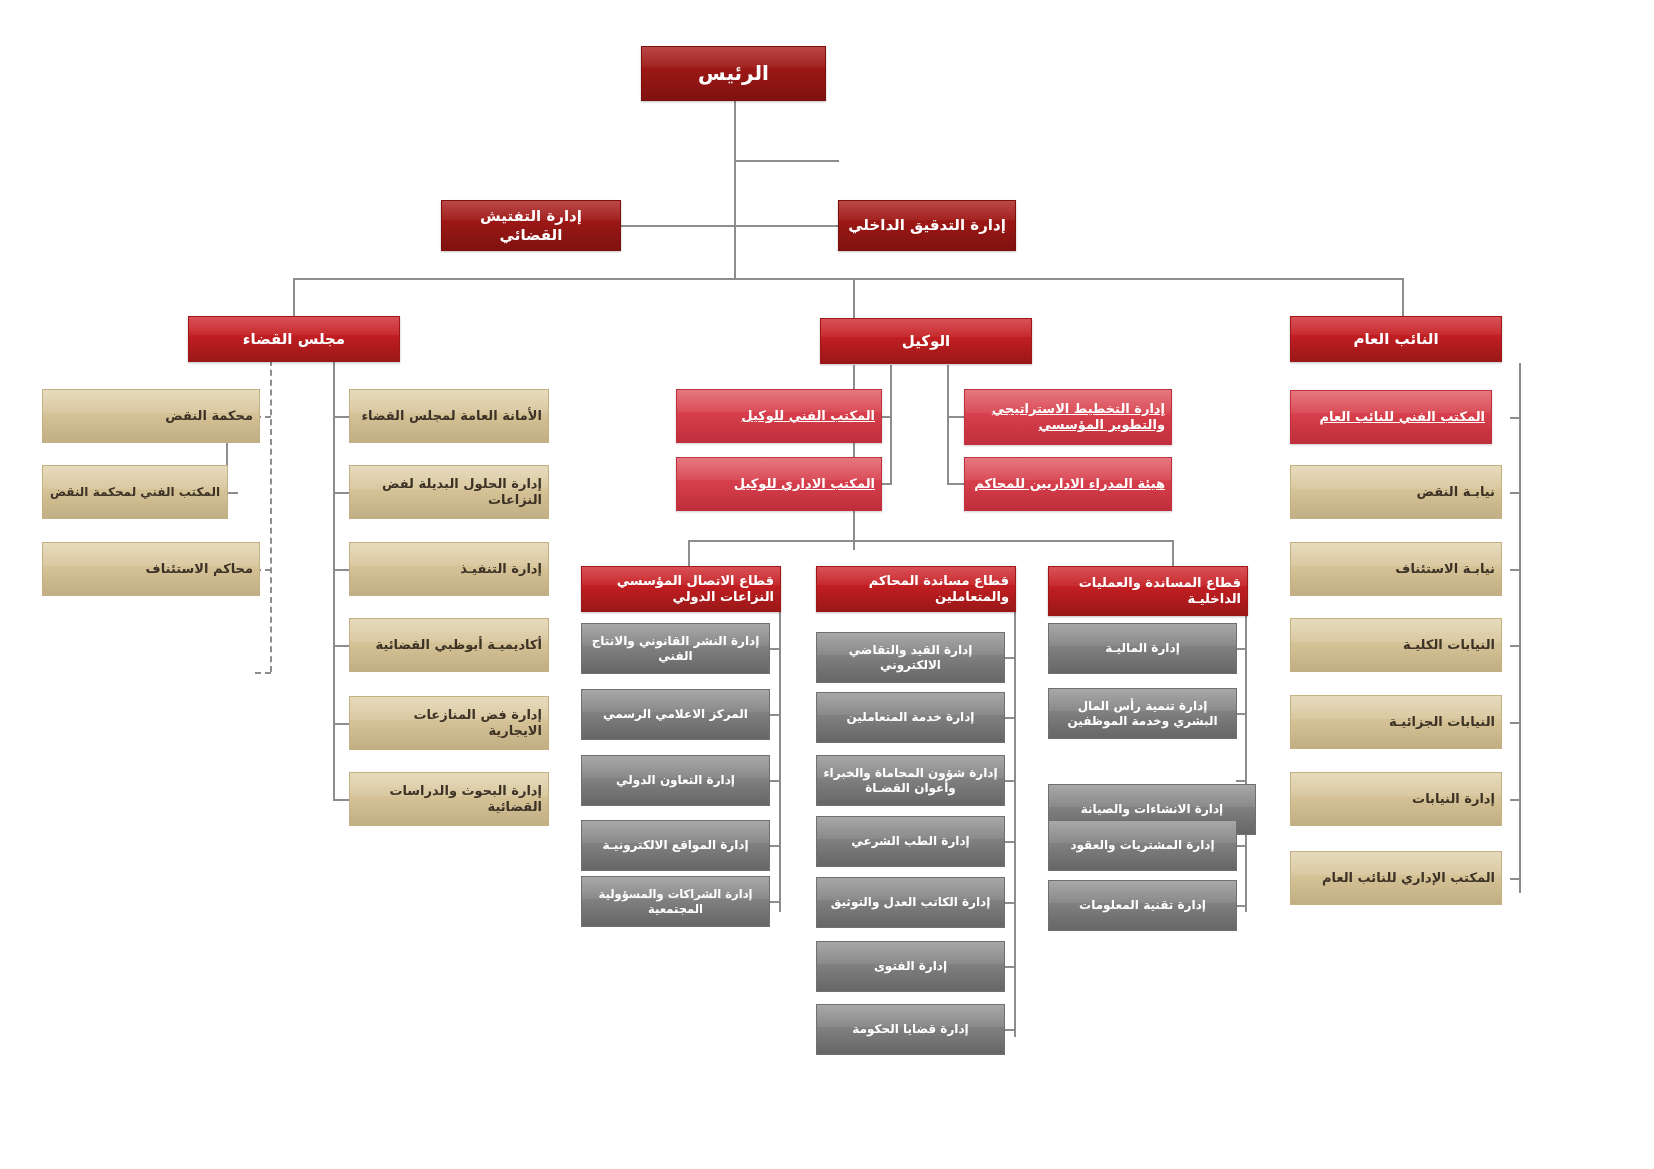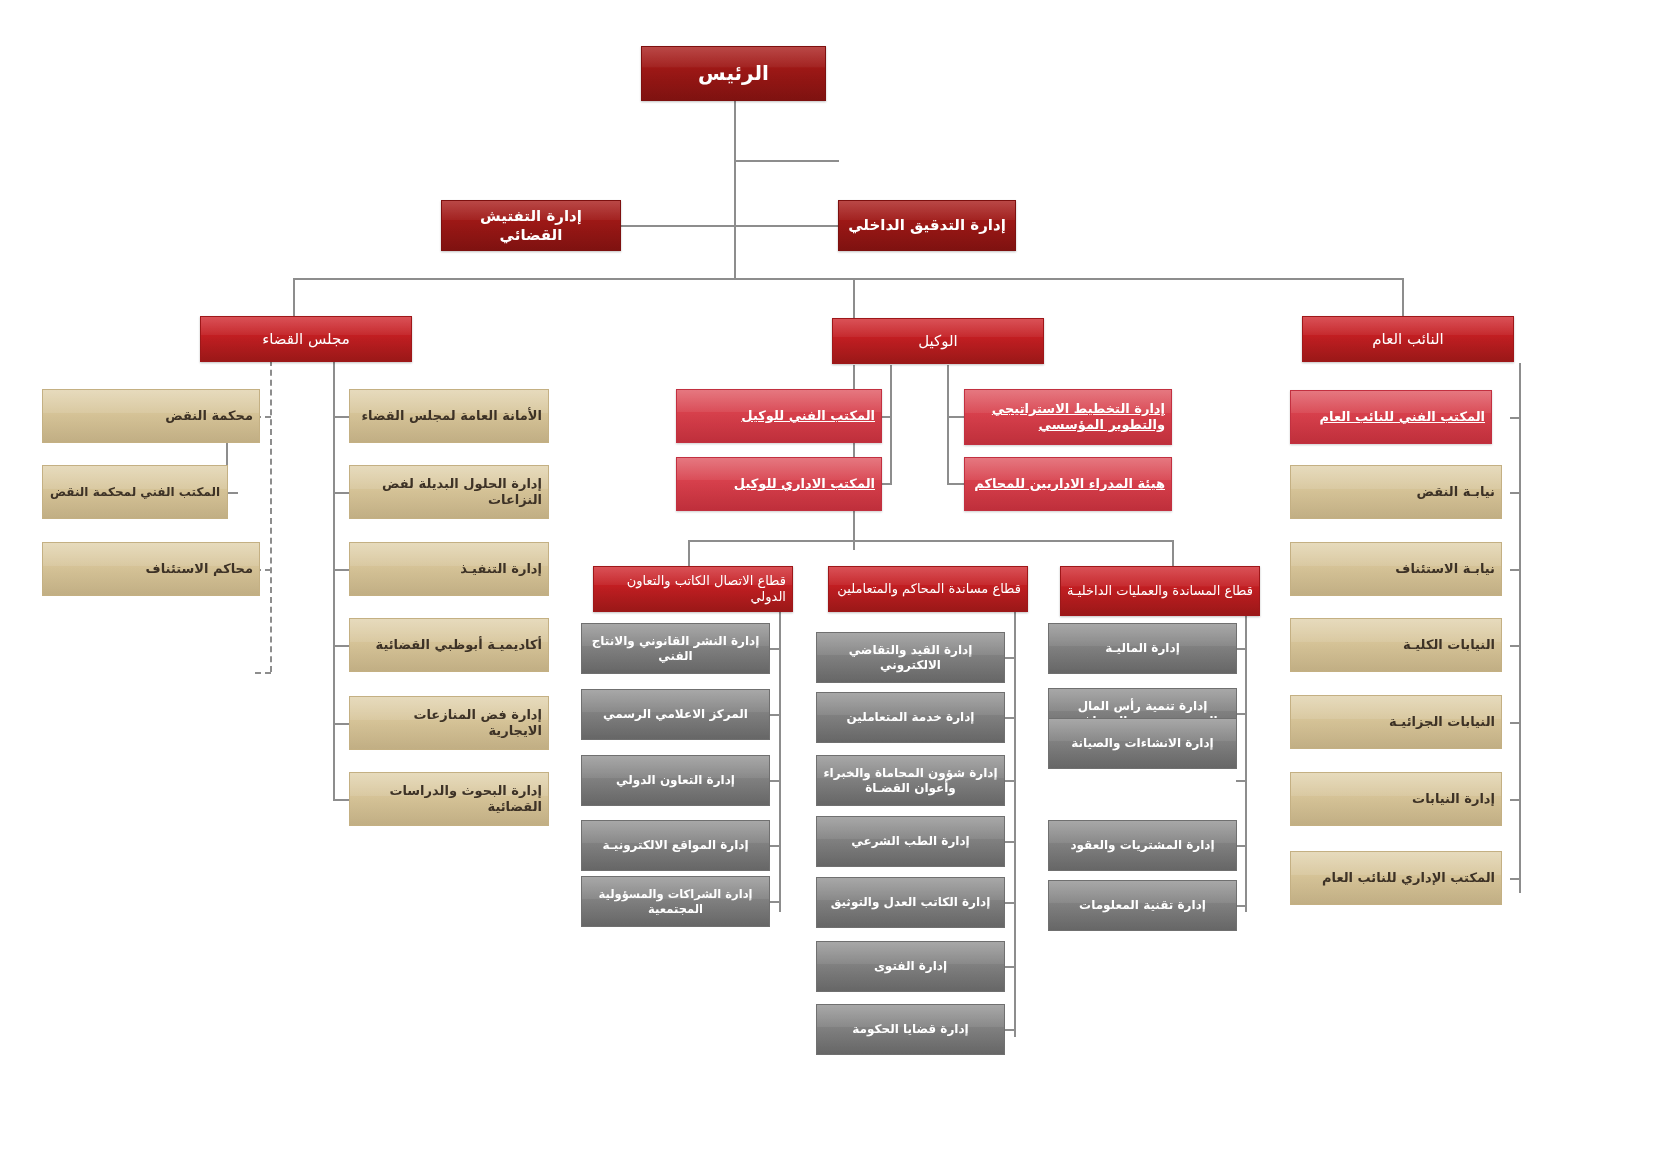--- a/index.html
+++ b/index.html
@@ -36,24 +36,23 @@
       linear-gradient(to bottom,#a81a18 0%,#8d1412 100%);
     color:#ffffff;font-weight:bold;
     border:1px solid #7d100f;
     box-shadow:0 1px 2px rgba(0,0,0,.25);
   }
   
   .n-red{
     background:
       linear-gradient(to bottom,rgba(255,255,255,.22) 0%,rgba(255,255,255,.06) 40%,rgba(0,0,0,0) 41%,rgba(0,0,0,.12) 100%),
       linear-gradient(to bottom,#cf2027 0%,#b01b1b 100%);
-    color:#ffffff;font-weight:normal;
+    color:#ffffff;font-weight:bold;
     border:1px solid #9e1719;
     box-shadow:0 1px 2px rgba(0,0,0,.25);
-    margin-left:12px;
   }
   
   .n-pink{
     background:
       linear-gradient(to bottom,rgba(255,255,255,.25) 0%,rgba(255,255,255,.07) 42%,rgba(0,0,0,0) 43%,rgba(0,0,0,.08) 100%),
       linear-gradient(to bottom,#dd4a55 0%,#cf3340 100%);
     color:#ffffff;font-weight:bold;
     border:1px solid #c23040;
     box-shadow:0 1px 2px rgba(0,0,0,.2);
     text-decoration:underline;
@@ -220,21 +219,21 @@
   </div>
 
   <div class="node n-pink fs-13" style="left:964px;top:389px;width:208px;height:56px;">
     <span>إدارة التخطيط الاستراتيجي والتطوير المؤسسي</span>
   </div>
   <div class="node n-pink fs-13" style="left:964px;top:457px;width:208px;height:54px;">
     <span>هيئة المدراء الاداريين للمحاكم</span>
   </div>
 
   <div class="node n-red fs-13" style="left:581px;top:566px;width:200px;height:46px;">
-    <span>قطاع الاتصال الكاتب والتعاون الدولي</span>
+    <span>قطاع الاتصال المؤسسي النزاعات الدولي</span>
   </div>
   <div class="node n-gray fs-12" style="left:581px;top:623px;width:189px;height:51px;">
     <span>إدارة النشر القانوني والانتاج الفني</span>
   </div>
   <div class="node n-gray fs-12" style="left:581px;top:689px;width:189px;height:51px;">
     <span>المركز الاعلامي الرسمي</span>
   </div>
   <div class="node n-gray fs-12" style="left:581px;top:755px;width:189px;height:51px;">
     <span>إدارة التعاون الدولي</span>
   </div>
@@ -272,21 +271,21 @@
 
   <div class="node n-red fs-13" style="left:1048px;top:566px;width:200px;height:50px;">
     <span>قطاع المساندة والعمليات الداخليـة</span>
   </div>
   <div class="node n-gray fs-12" style="left:1048px;top:623px;width:189px;height:51px;">
     <span>إدارة الماليـة</span>
   </div>
   <div class="node n-gray fs-12" style="left:1048px;top:688px;width:189px;height:51px;">
     <span>إدارة تنمية رأس المال البشري وخدمة الموظفين</span>
   </div>
-  <div class="node n-gray fs-12" style="left:1048px;top:718px;width:189px;height:51px;">
+  <div class="node n-gray fs-12" style="left:1048px;top:784px;width:208px;height:51px;">
     <span>إدارة الانشاءات والصيانة</span>
   </div>
   <div class="node n-gray fs-12" style="left:1048px;top:820px;width:189px;height:51px;">
     <span>إدارة المشتريات والعقود</span>
   </div>
   <div class="node n-gray fs-12" style="left:1048px;top:880px;width:189px;height:51px;">
     <span>إدارة تقنية المعلومات</span>
   </div>
 
   <div class="node n-red fs-15" style="left:1290px;top:316px;width:212px;height:46px;">

